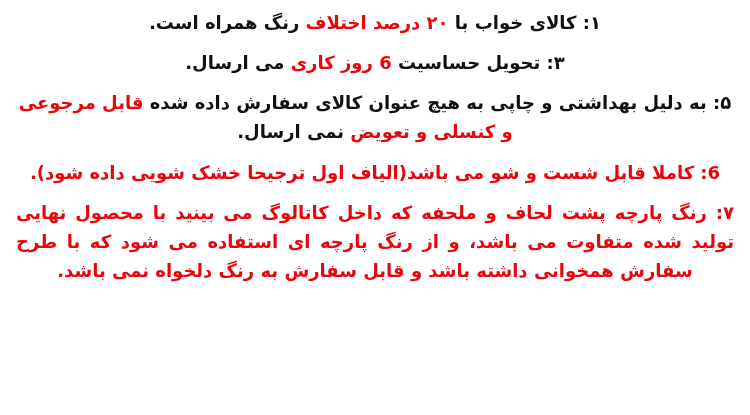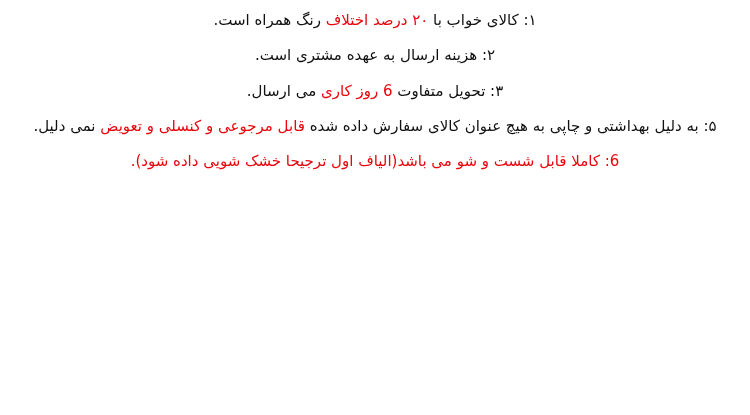--- a/index.html
+++ b/index.html
@@ -15,22 +15,22 @@
   }
   .page {
     box-sizing: border-box;
     width: 750px;
     height: 415px;
     padding: 8px 16px 8px 16px;
     direction: rtl;
     text-align: right;
   }
   .note {
-    font-size: 15px;
-    font-weight: normal;
+    font-size: 18px;
+    font-weight: bold;
     line-height: 1.62;
     color: #1b1b1b;
     margin: 0 0 11px 0;
     direction: rtl;
     unicode-bidi: isolate;
   }
   .note.center {
     text-align: center;
   }
   .note.justify {
@@ -45,30 +45,30 @@
   }
 </style>
 </head>
 <body>
 
 <div class="page">
   <p class="note center">
     <span class="black">۱: کالای خواب  با </span><span class="red">۲۰ درصد اختلاف</span><span class="black"> رنگ همراه است.</span>
   </p>
 
-  <p class="note center">
-    <span class="black">۲: هزینه ارسال  به عهده مشتری است.</span>
-  </p>
 
   <p class="note center">
-    <span class="black">۳: تحویل متفاوت </span><span class="red">6 روز کاری</span><span class="black"> می ارسال.</span>
+    <span class="black">۳: تحویل حساسیت </span><span class="red">6 روز کاری</span><span class="black"> می ارسال.</span>
   </p>
 
 
   <p class="note center">
-    <span class="black">۵: به دلیل بهداشتی و چاپی به هیچ عنوان کالای سفارش داده شده </span><span class="red">قابل مرجوعی و کنسلی و تعویض</span><span class="black"> نمی دلیل.</span>
+    <span class="black">۵: به دلیل بهداشتی و چاپی به هیچ عنوان کالای سفارش داده شده </span><span class="red">قابل مرجوعی و کنسلی و تعویض</span><span class="black"> نمی ارسال.</span>
   </p>
 
   <p class="note center">
     <span class="red">6: کاملا قابل شست و شو می باشد(الیاف اول ترجیحا خشک شویی داده شود).</span>
   </p>
 
+  <p class="note justify">
+    <span class="red">۷: رنگ پارچه پشت لحاف و ملحفه که داخل کاتالوگ می بینید با محصول نهایی تولید شده متفاوت می باشد، و از رنگ پارچه ای استفاده می شود که با طرح سفارش همخوانی داشته باشد و قابل سفارش به رنگ دلخواه نمی باشد.</span>
+  </p>
 </div>
 
 </body></html>

